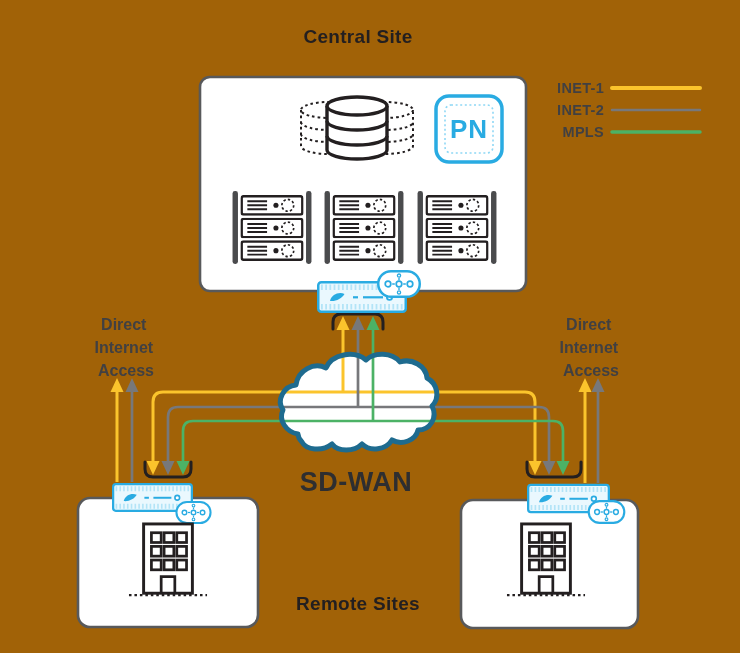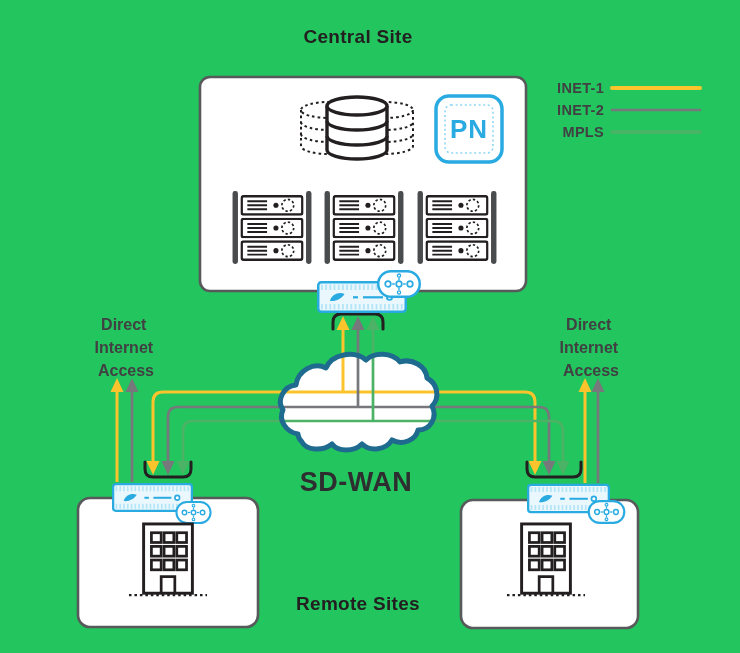--- a/index.html
+++ b/index.html
@@ -1,16 +1,16 @@
 <!DOCTYPE html>
 <html><head>
 <meta charset="utf-8">
 <style>
   html,body{margin:0;padding:0;background:#ffffff;}
-  .stage{position:relative;width:740px;height:653px;background:#22c55e;overflow:hidden;
+  .stage{position:relative;width:740px;height:653px;background:#a16207;overflow:hidden;
          font-family:"Liberation Sans",sans-serif;}
   svg text{font-family:"Liberation Sans","DejaVu Sans",sans-serif;}
   .h-title{font-size:19px;font-weight:bold;fill:#231F20;letter-spacing:.3px;}
   .h-big{font-size:27px;font-weight:bold;fill:#2E2E30;letter-spacing:.5px;}
   .h-label{font-size:16px;font-weight:bold;fill:#414042;}
   .h-legend{font-size:14.5px;font-weight:bold;fill:#414042;letter-spacing:.3px;}
   .pn-text{font-size:26px;font-weight:bold;letter-spacing:1px;}
 </style>
 </head>
 <body>

